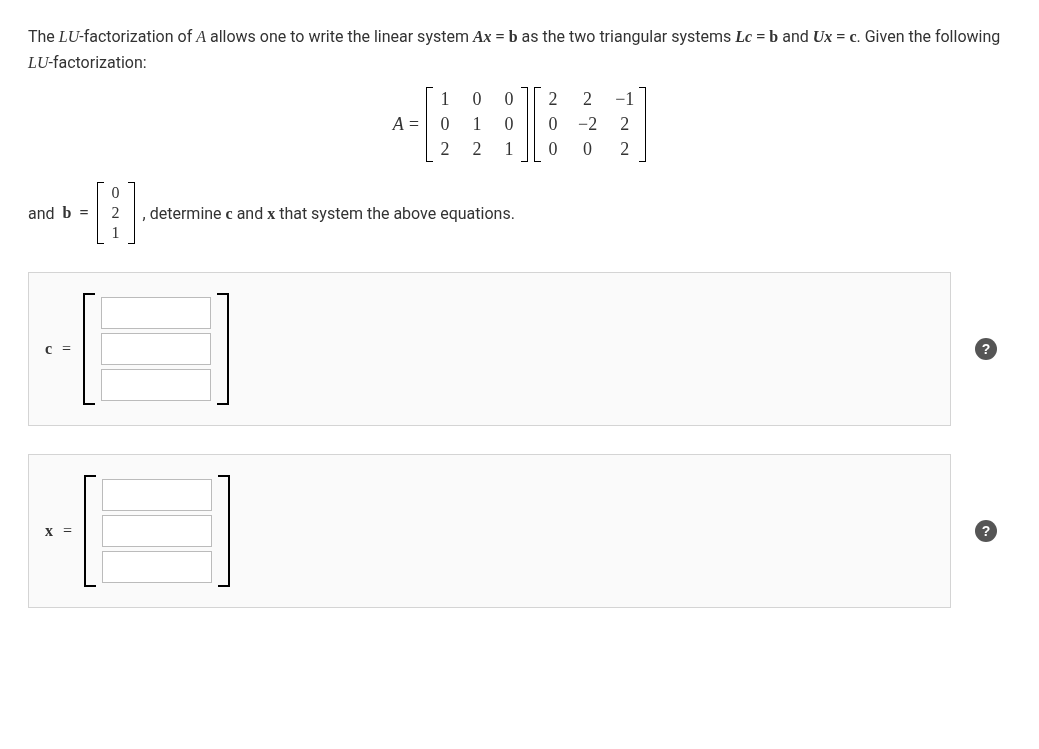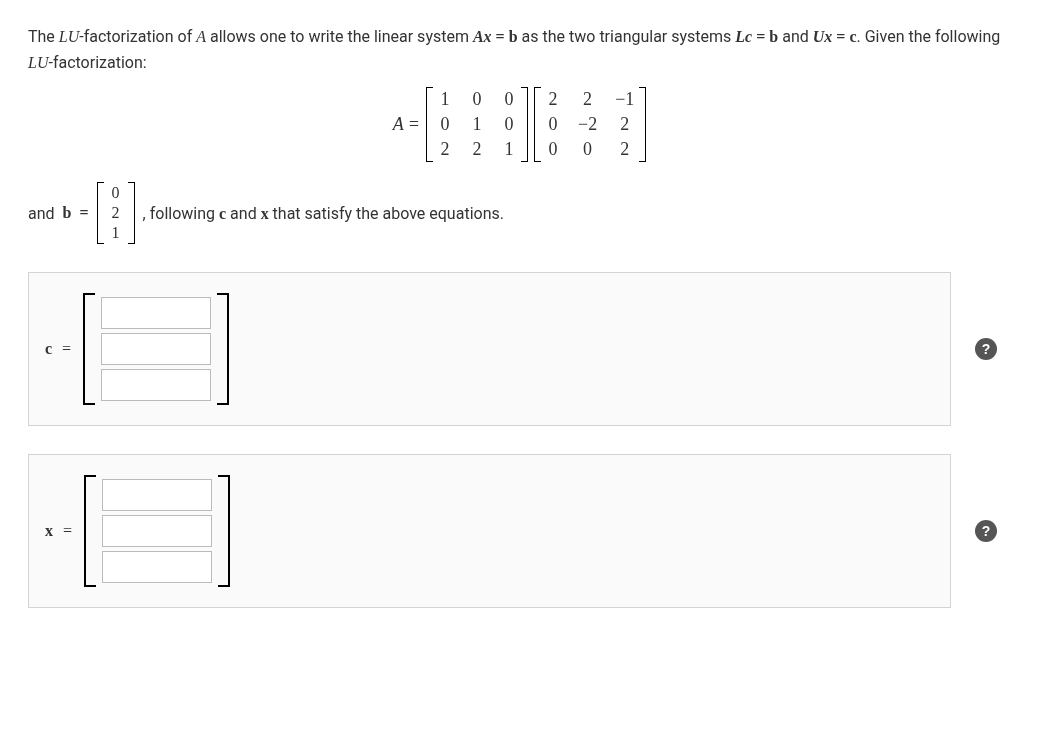--- a/index.html
+++ b/index.html
@@ -205,21 +205,21 @@
   <span class="math-b"> = </span>
   <span class="bmatrix">
     <span class="br-l"></span>
     <span class="grid" id="grid-b" style="grid-template-columns:auto;">
         <span class="cell">0</span>
         <span class="cell">2</span>
         <span class="cell">1</span>
       </span>
     <span class="br-r"></span>
   </span>
-  <span><span>, following </span><span class="math-b">c</span><span> and </span><span class="math-b">x</span><span> that satisfy the above equations.</span></span>
+  <span><span>, determine </span><span class="math-b">c</span><span> and </span><span class="math-b">x</span><span> that system the above equations.</span></span>
 </div>
 
 <div class="answer-wrap">
   <div class="answer-box">
     <span class="label"><span class="math-b">c</span></span>
     <span class="eqsign">=</span>
     <span class="input-vec">
       <span class="br-l"></span>
       <span class="stack">
         <input type="text" style="">

